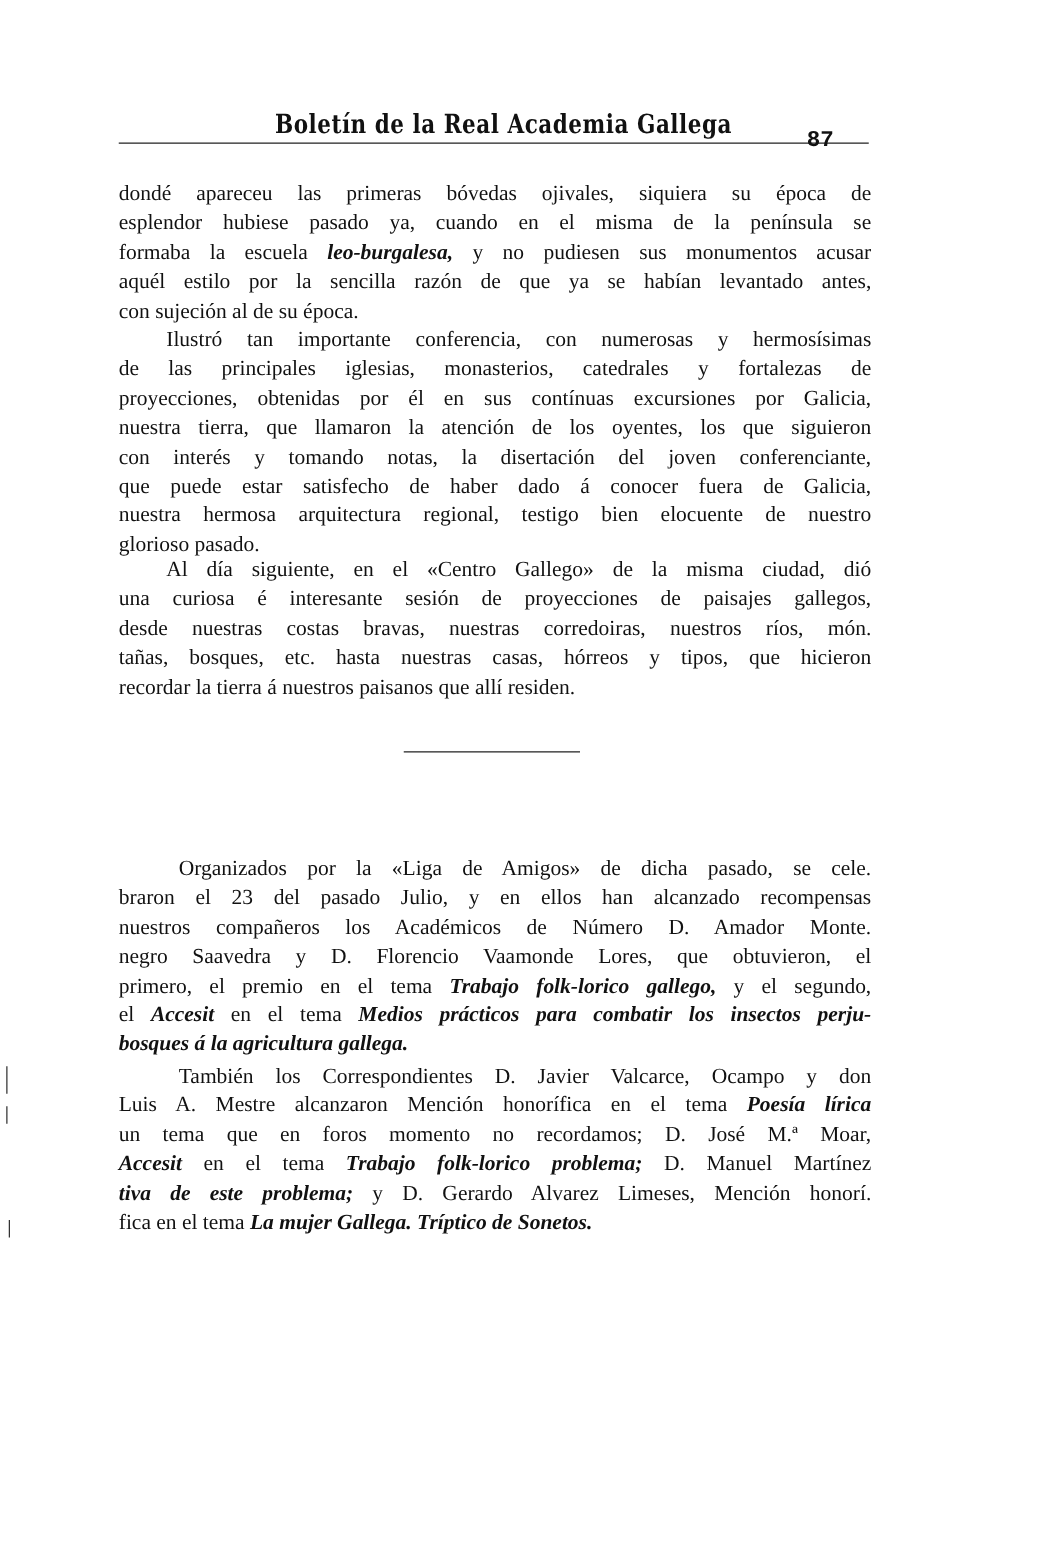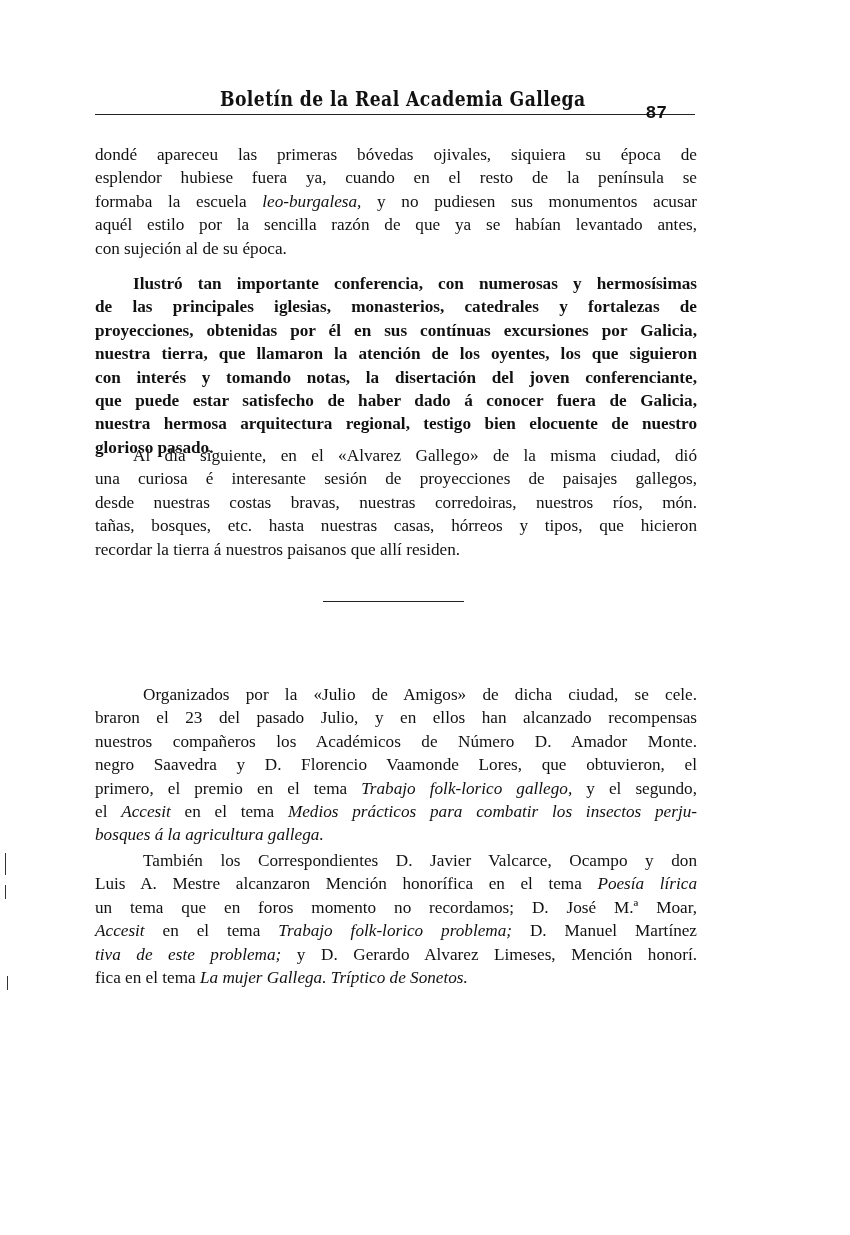--- a/index.html
+++ b/index.html
@@ -21,21 +21,21 @@
     font-family: Liberation Mono, monospace;
   }
   .text {
     position: absolute; left: 95px; width: 602px;
     font-size: 17.2px; line-height: 23.4px; text-align: justify;
   }
   .line { display: block; white-space: nowrap; text-align-last: justify; text-align: justify; }
   .line.last { text-align-last: left; }
   .indent { padding-left: 38px; }
   .indent2 { padding-left: 48px; }
-  i { font-style: italic; }
+  i { font-style: italic; font-weight: bold; }
   .sep {
     position: absolute; left: 323px; top: 601px; width: 141px; height: 0; border-top: 1.3px solid #222;
   }
   .section-title {
     position: absolute; left: 256px; top: 641px; font-size: 17px; letter-spacing: 0.6px;
     font-variant: small-caps;
   }
   .margin-mark { position: absolute; width: 1px; background: #333; }
 </style>
 </head>
@@ -43,48 +43,48 @@
 
 <div class="page">
 
   <div class="header">
     <span class="header-title">Boletín de la Real Academia Gallega</span>
     <span class="page-number">87</span>
   </div>
 
   <div class="text" style="top:133px;margin-top:10px;" id="p0">
       <span class="line">dondé apareceu las primeras bóvedas ojivales, siquiera su época de</span>
-      <span class="line">esplendor hubiese fuera ya, cuando en el resto de la península se</span>
+      <span class="line">esplendor hubiese pasado ya, cuando en el misma de la península se</span>
       <span class="line">formaba la escuela <i>leo-burgalesa,</i> y no pudiesen sus monumentos acusar</span>
       <span class="line">aquél estilo por la sencilla razón de que ya se habían levantado antes,</span>
       <span class="line last">con sujeción al de su época.</span>
     </div>
-  <div class="text" style="top:272px;font-weight:bold;" id="p1">
+  <div class="text" style="top:260px;" id="p1">
       <span class="line indent">Ilustró tan importante conferencia, con numerosas y hermosísimas</span>
       <span class="line">de las principales iglesias, monasterios, catedrales y fortalezas de</span>
       <span class="line">proyecciones, obtenidas por él en sus contínuas excursiones por Galicia,</span>
       <span class="line">nuestra tierra, que llamaron la atención de los oyentes, los que siguieron</span>
       <span class="line">con interés y tomando notas, la disertación del joven conferenciante,</span>
       <span class="line">que puede estar satisfecho de haber dado á conocer fuera de Galicia,</span>
       <span class="line">nuestra hermosa arquitectura regional, testigo bien elocuente de nuestro</span>
       <span class="line last">glorioso pasado.</span>
     </div>
   <div class="text" style="top:444px;" id="p2">
-      <span class="line indent">Al día siguiente, en el «Alvarez Gallego» de la misma ciudad, dió</span>
+      <span class="line indent">Al día siguiente, en el «Centro Gallego» de la misma ciudad, dió</span>
       <span class="line">una curiosa é interesante sesión de proyecciones de paisajes gallegos,</span>
       <span class="line">desde nuestras costas bravas, nuestras corredoiras, nuestros ríos, món.</span>
       <span class="line">tañas, bosques, etc. hasta nuestras casas, hórreos y tipos, que hicieron</span>
       <span class="line last">recordar la tierra á nuestros paisanos que allí residen.</span>
     </div>
 
   <div class="sep"></div>
 
 
   <div class="text" style="top:683px;" id="s0">
-      <span class="line indent2">Organizados por la «Julio de Amigos» de dicha ciudad, se cele.</span>
+      <span class="line indent2">Organizados por la «Liga de Amigos» de dicha pasado, se cele.</span>
       <span class="line">braron el 23 del pasado Julio, y en ellos han alcanzado recompensas</span>
       <span class="line">nuestros compañeros los Académicos de Número D. Amador Monte.</span>
       <span class="line">negro Saavedra y D. Florencio Vaamonde Lores, que obtuvieron, el</span>
       <span class="line">primero, el premio en el tema <i>Trabajo folk-lorico gallego,</i> y el segundo,</span>
       <span class="line">el <i>Accesit</i> en el tema <i>Medios prácticos para combatir los insectos perju-</i></span>
       <span class="line last"><i>bosques á la agricultura gallega.</i></span>
     </div>
   <div class="text" style="top:849px;" id="s1">
       <span class="line indent2">También los Correspondientes D. Javier Valcarce, Ocampo y don</span>
       <span class="line">Luis A. Mestre alcanzaron Mención honorífica en el tema <i>Poesía lírica</i></span>

